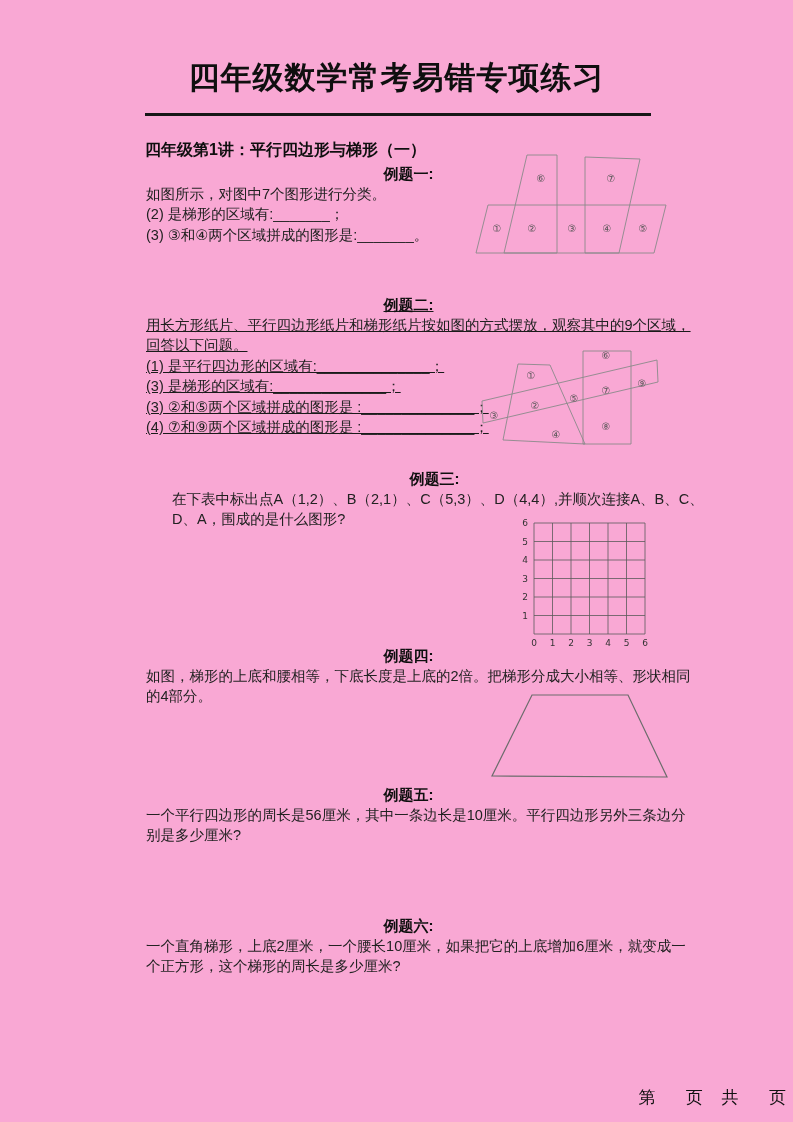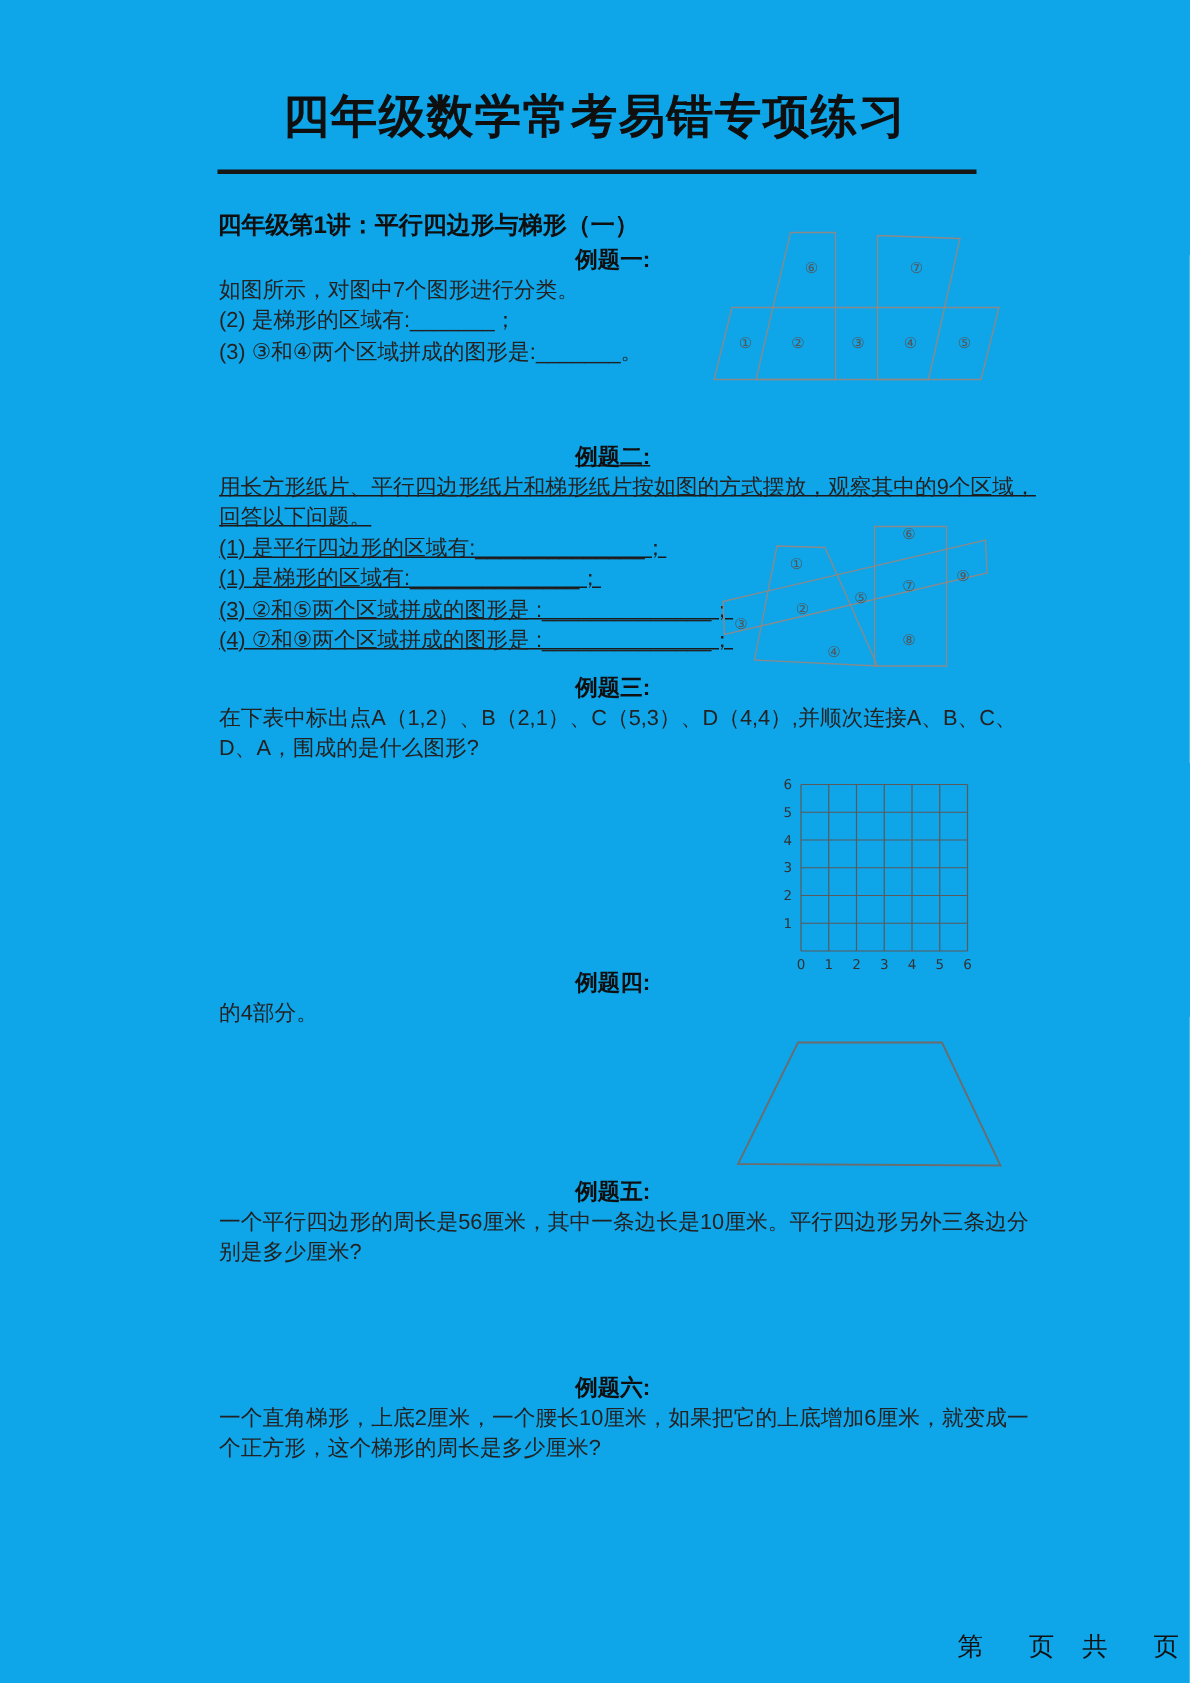--- a/index.html
+++ b/index.html
@@ -1,21 +1,21 @@
 <!DOCTYPE html>
 <html><head>
 <meta charset="utf-8">
 <style>
   html,body { margin:0; padding:0; }
   body {
     width:793px; height:1122px; background:#ffffff;
     font-family:"Liberation Sans","DejaVu Sans",sans-serif;
     color:#1a1a1a;
   }
-  .sheet { position:relative; width:793px; height:1122px; background:#0ea5e9; overflow:hidden; }
+  .sheet { position:relative; width:793px; height:1122px; background:#f9a8d4; overflow:hidden; }
 
   .title {
     position:absolute; top:57px; left:110px; width:573px;
     text-align:center; font-size:31px; font-weight:700; letter-spacing:1px; color:#0f0f0f;
     white-space:nowrap;
   }
   .rule { position:absolute; top:113px; left:145px; width:506px; height:3px; background:#171717; }
   .subtitle {
     position:absolute; top:140px; left:145px;
     font-size:16px; font-weight:700; color:#0f0f0f; white-space:nowrap;
@@ -65,41 +65,41 @@
     <text x="173" y="84" text-anchor="middle">⑤</text>
     <text x="71" y="34" text-anchor="middle">⑥</text>
     <text x="141" y="34" text-anchor="middle">⑦</text>
   </svg>
 
   <div class="prob" style="top:294px;text-decoration:underline;">
     <div class="h">例题二:</div>
     <div class="ln">用长方形纸片、平行四边形纸片和梯形纸片按如图的方式摆放，观察其中的9个区域，</div>
     <div class="ln">回答以下问题。</div>
     <div class="ln">(1) 是平行四边形的区域有:______________；</div>
-    <div class="ln">(1) 是梯形的区域有:______________；</div>
+    <div class="ln">(3) 是梯形的区域有:______________；</div>
     <div class="ln">(3) ②和⑤两个区域拼成的图形是 :______________；</div>
     <div class="ln">(4) ⑦和⑨两个区域拼成的图形是 :______________；</div>
   </div>
 
   <svg class="fig" style="left:478px; top:338px;" width="192" height="124" viewBox="0 0 192 124">
     <polygon points="4,63 179,22 180,44 5,85"></polygon>
     <polygon points="40,26 72,27 107,106 25,102"></polygon>
     <polygon points="105,13 153,13 153,106 105,106"></polygon>
     <text x="53" y="41" text-anchor="middle">①</text>
     <text x="57" y="71" text-anchor="middle">②</text>
     <text x="16" y="81" text-anchor="middle">③</text>
     <text x="78" y="100" text-anchor="middle">④</text>
     <text x="96" y="64" text-anchor="middle">⑤</text>
     <text x="128" y="21" text-anchor="middle">⑥</text>
     <text x="128" y="56" text-anchor="middle">⑦</text>
     <text x="128" y="92" text-anchor="middle">⑧</text>
     <text x="164" y="49" text-anchor="middle">⑨</text>
   </svg>
 
-  <div class="prob" style="top:448px;">
+  <div class="prob" style="top:468px;margin-left:26px;">
     <div class="h">例题三:</div>
     <div class="ln">在下表中标出点A（1,2）、B（2,1）、C（5,3）、D（4,4）,并顺次连接A、B、C、</div>
     <div class="ln">D、A，围成的是什么图形?</div>
   </div>
 
   <svg class="fig grid" style="left:508px; top:512px;" width="168" height="142" viewBox="0 0 168 142">
     <line x1="26" y1="11" x2="26" y2="122"></line>
     <line x1="44.5" y1="11" x2="44.5" y2="122"></line>
     <line x1="63" y1="11" x2="63" y2="122"></line>
     <line x1="81.5" y1="11" x2="81.5" y2="122"></line>
@@ -123,20 +123,21 @@
     <text x="44.5" y="134" text-anchor="middle">1</text>
     <text x="63" y="134" text-anchor="middle">2</text>
     <text x="81.5" y="134" text-anchor="middle">3</text>
     <text x="100" y="134" text-anchor="middle">4</text>
     <text x="118.5" y="134" text-anchor="middle">5</text>
     <text x="137" y="134" text-anchor="middle">6</text>
   </svg>
 
   <div class="prob" style="top:645px;">
     <div class="h">例题四:</div>
+    <div class="ln">如图，梯形的上底和腰相等，下底长度是上底的2倍。把梯形分成大小相等、形状相同</div>
     <div class="ln">的4部分。</div>
   </div>
 
   <svg class="fig trap" style="left:470px; top:688px;" width="220" height="96" viewBox="0 0 220 96">
     <polygon points="62,7 158,7 197,89 22,88"></polygon>
   </svg>
 
   <div class="prob" style="top:784px;">
     <div class="h">例题五:</div>
     <div class="ln">一个平行四边形的周长是56厘米，其中一条边长是10厘米。平行四边形另外三条边分</div>

